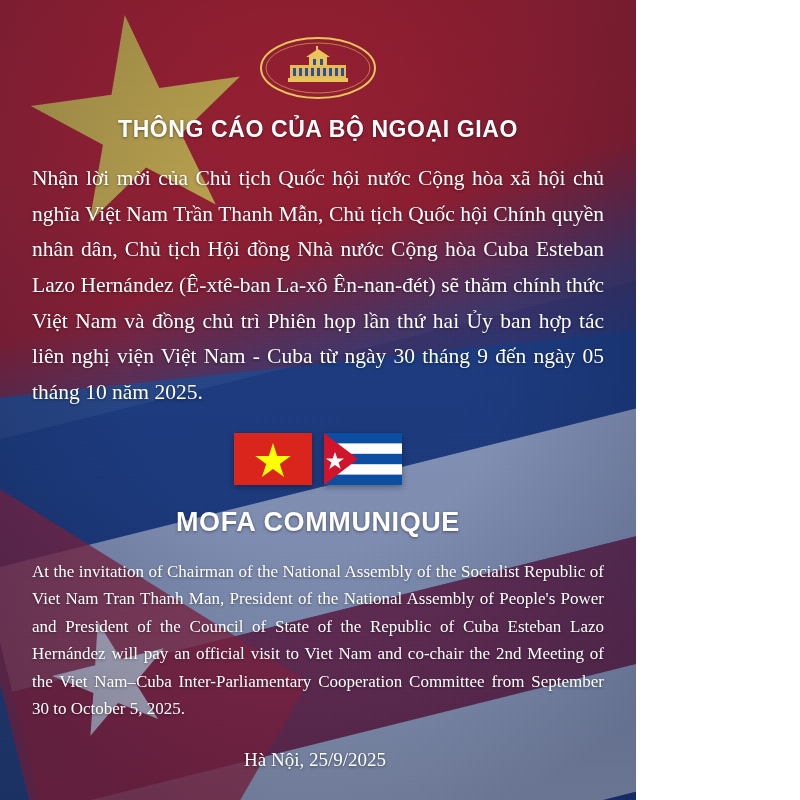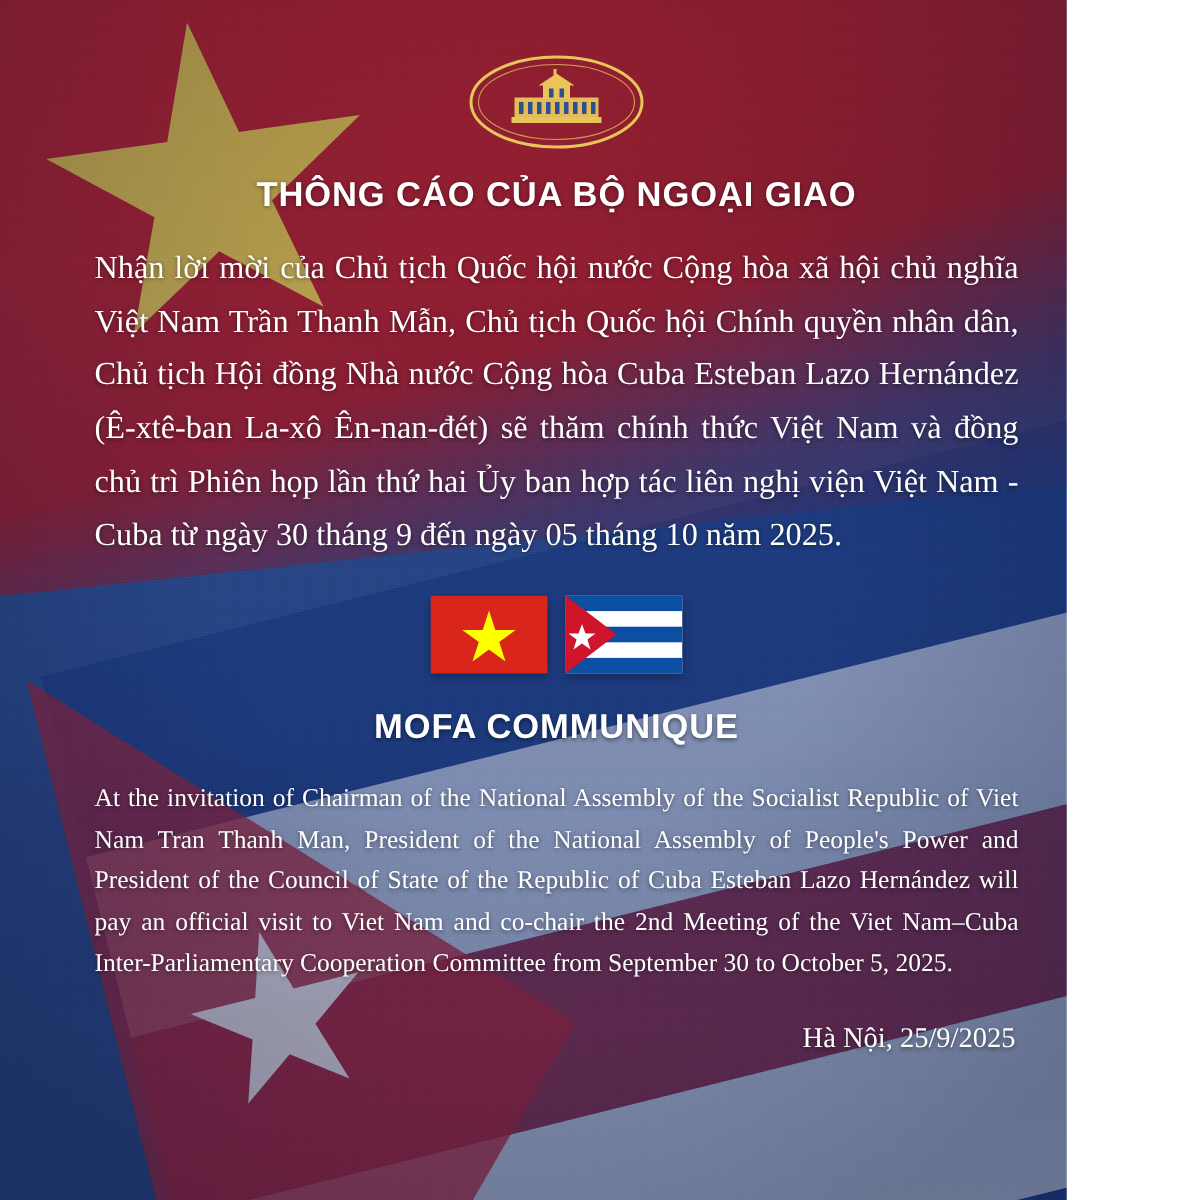--- a/index.html
+++ b/index.html
@@ -6,25 +6,24 @@
 
   html, body {
     width: 800px;
     height: 800px;
     overflow: hidden;
     font-family: "Liberation Serif", serif;
   }
 
   #card {
     position: relative;
-    width: 711px;
+    width: 636px;
     height: 800px;
     background: #2d4f93;
     overflow: hidden;
-    padding-left: 31px;
   }
 
   
   .bg-layer { position: absolute; inset: 0; }
 
   
   .bg-vn-red {
     position: absolute;
     left: -60px; top: -120px;
     width: 1000px; height: 470px;
@@ -110,21 +109,21 @@
   .heading {
     font-family: "Liberation Sans", sans-serif;
     font-weight: bold;
     font-size: 23px;
     letter-spacing: .6px;
     margin-bottom: 18px;
   }
   .heading-en {
     font-family: "Liberation Sans", sans-serif;
     font-weight: bold;
-    font-size: 23px;
+    font-size: 27px;
     letter-spacing: .6px;
     margin: 22px 0 20px 0;
   }
 
   .body-vi {
     font-size: 21.5px;
     line-height: 1.66;
     text-align: justify;
     text-align-last: left;
     padding: 0 4px;
@@ -141,21 +140,21 @@
   .flags {
     display: flex;
     justify-content: center;
     align-items: center;
     gap: 12px;
     margin: 22px 0 6px 0;
   }
   .flag { width: 78px; height: 52px; display: block; box-shadow: 0 2px 6px rgba(0,0,0,0.35); }
 
   .signoff {
-    text-align: right;
+    text-align: center;
     font-size: 19px;
     margin-top: 26px;
     padding-right: 6px;
   }
 </style>
 </head>
 <body>
 
 <div id="card">
 

